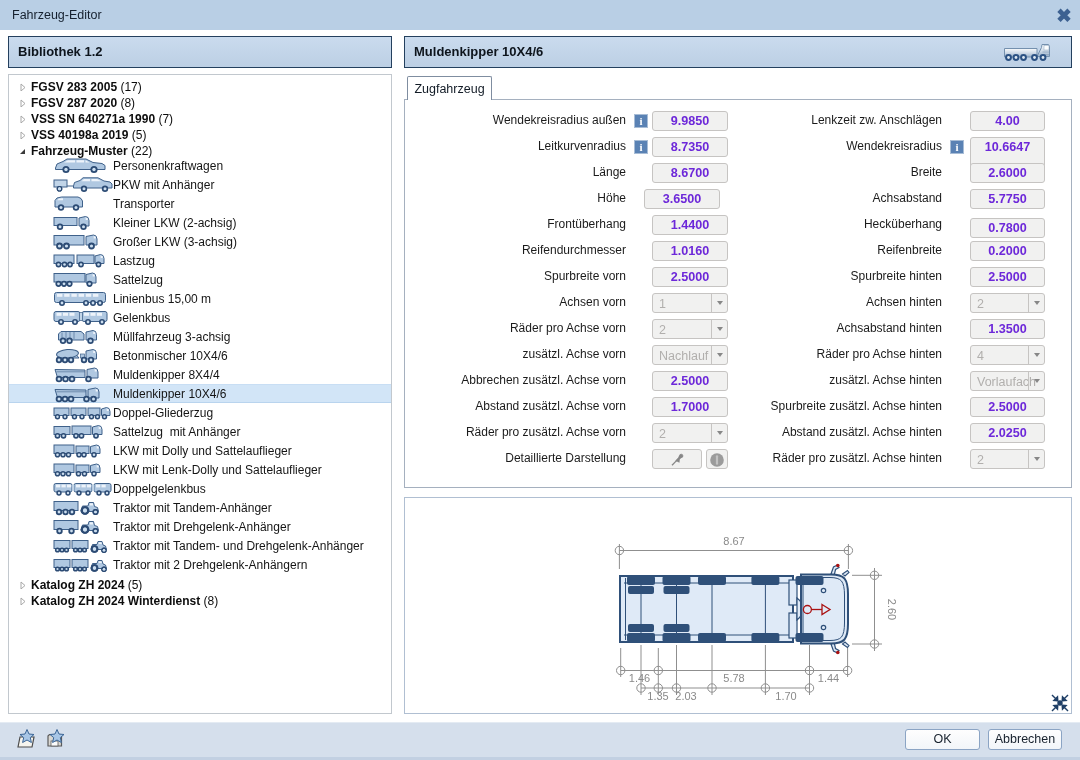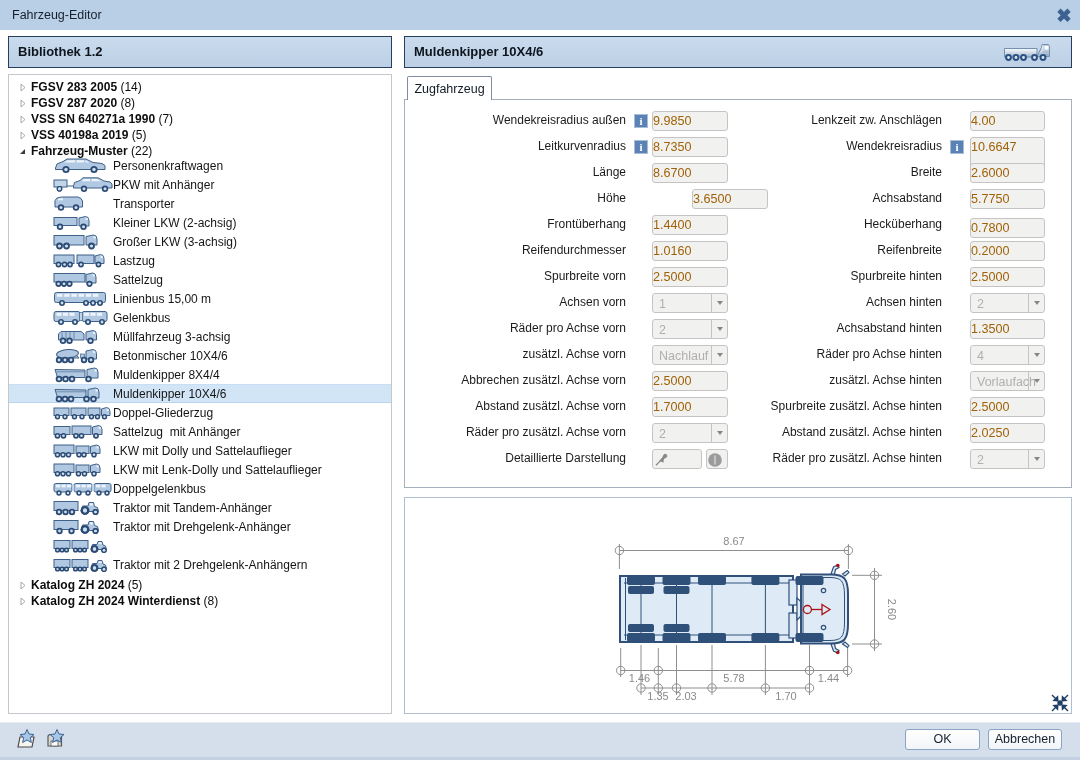--- a/index.html
+++ b/index.html
@@ -11,21 +11,21 @@
 .bottombar{left:0;top:722px;width:1080px;height:38px;background:#d5dfec;border-top:1px solid #e4ebf3;}
 .bottombar:after{content:'';position:absolute;left:0;bottom:0;width:100%;height:3px;background:#c2d0e2;}
 .hdr{height:32px;background:linear-gradient(#cadbee,#bccfe4);border:1px solid #24405e;}
 .hdr span{position:absolute;left:9px;top:7px;font-size:13px;font-weight:bold;color:#0d141c;}
 .treebox{left:8px;top:74px;width:384px;height:640px;background:#fff;border:1px solid #c2c8ce;}
 .tabbox{left:404px;top:99px;width:668px;height:389px;background:#fff;border:1px solid #a5b0bf;}
 .tab{left:407px;top:76px;width:85px;height:24px;background:#fff;border:1px solid #7f8da0;border-bottom:none;border-radius:2px 2px 0 0;font-size:12.5px;color:#121b26;text-align:center;line-height:24px;z-index:3;}
 .tabmask{left:408px;top:99px;width:83px;height:2px;background:#fff;z-index:4;}
 .prevbox{left:404px;top:497px;width:668px;height:217px;background:#fff;border:1px solid #b0bfd2;}
 .lbl{font-size:12px;color:#1b1b1b;text-align:right;white-space:nowrap;}
-.fld{background:#f1f1f0;border:1px solid #c6c4c2;border-radius:3px;font-size:12.6px;color:#a16207;line-height:18px;}
+.fld{background:#f1f1f0;border:1px solid #c6c4c2;border-radius:3px;font-size:12.6px;color:#6d28d9;text-align:center;line-height:18px;font-weight:bold;}
 .sel{background:#f1f1f0;border:1px solid #c6c4c2;border-radius:3px;font-size:12.5px;color:#b1afad;overflow:hidden;}
 .sel .tx{position:absolute;left:6px;top:1px;line-height:18px;white-space:nowrap;}
 .sel .ar{position:absolute;right:0;top:0;width:16px;height:18px;border-left:1px solid #c6c4c2;}
 .sel .ar:after{content:'';position:absolute;left:4.5px;top:7px;border-left:3.5px solid transparent;border-right:3.5px solid transparent;border-top:4.5px solid #878787;}
 .info{width:14px;height:14px;background:#5a82b4;border:1px solid #a8bdd6;color:#fff;font-size:11px;font-weight:bold;text-align:center;line-height:13px;font-family:"Liberation Serif",serif;}
 .trow{left:9px;width:382px;height:19px;}
 .tsel{background:#d2e5f7;border-top:1px solid #c8def4;border-bottom:1px solid #b9d4ee;}
 .tlabel{position:absolute;font-size:12px;color:#151515;white-space:nowrap;top:50%;transform:translateY(-50%);}
 .tbold{position:absolute;font-size:12px;font-weight:bold;color:#0d0d0d;white-space:nowrap;top:50%;transform:translateY(-50%);}
 .tbold i{font-weight:normal;font-style:normal;}
@@ -75,21 +75,21 @@
       <circle cx="14" cy="16.5" r="1.4"></circle>
       <circle cx="21.5" cy="16.5" r="1.4"></circle>
       <circle cx="32.5" cy="16.5" r="1.4"></circle>
       <circle cx="41" cy="16.5" r="1.4"></circle>
     </g>
 </svg>
 <div class="abs trow" style="top:77px;">
     <svg class="trio" style="left:11px;" width="6" height="9">
       <path d="M1 1 L5 4.5 L1 8 Z" fill="none" stroke="#a8a8a8" stroke-width="1"></path>
     </svg>
-    <span class="tbold" style="left:22px;">FGSV 283 2005 <i>(14)</i></span>
+    <span class="tbold" style="left:22px;">FGSV 283 2005 <i>(17)</i></span>
   </div>
 <div class="abs trow" style="top:93px;">
     <svg class="trio" style="left:11px;" width="6" height="9">
       <path d="M1 1 L5 4.5 L1 8 Z" fill="none" stroke="#a8a8a8" stroke-width="1"></path>
     </svg>
     <span class="tbold" style="left:22px;">FGSV 287 2020 <i>(8)</i></span>
   </div>
 <div class="abs trow" style="top:109px;">
     <svg class="trio" style="left:11px;" width="6" height="9">
       <path d="M1 1 L5 4.5 L1 8 Z" fill="none" stroke="#a8a8a8" stroke-width="1"></path>
@@ -620,20 +620,21 @@
         </g>
         <g fill="#2c4b74">
           <circle cx="51" cy="14.3" r="2.7"></circle>
           <circle cx="51" cy="14.3" r="2.7"></circle>
         </g>
         <g fill="#cddff0">
           <circle cx="51" cy="14.3" r="1.2"></circle>
           <circle cx="51" cy="14.3" r="1.2"></circle>
         </g>
       </svg></span>
+    <span class="tlabel" style="left:104px;">Traktor mit Tandem- und Drehgelenk-Anhänger</span>
   </div>
 <div class="abs trow" style="top:555px;">
     <span class="abs" style="left:44px;top:0px;"><svg width="64" height="19" viewBox="0 0 64 19">
         <rect x="1" y="4.5" width="16" height="8" fill="#b0c8e1" stroke="#3f618a" stroke-width="1"></rect>
         <rect x="19" y="4.5" width="16" height="8" fill="#b0c8e1" stroke="#3f618a" stroke-width="1"></rect>
         <g fill="#2c4b74">
           <circle cx="4.5" cy="14" r="2.6"></circle>
           <circle cx="9" cy="14" r="2.6"></circle>
           <circle cx="13.5" cy="14" r="2.6"></circle>
           <circle cx="22.5" cy="14" r="2.6"></circle>
@@ -683,21 +684,21 @@
   </div>
 <div class="abs lbl" style="left:246px;top:113px;width:380px;">Wendekreisradius außen</div>
 <div class="abs info" style="left:634px;top:114px;">i</div>
 <div class="abs fld" style="left:652px;top:111px;width:76px;height:20px;">9.9850</div>
 <div class="abs lbl" style="left:246px;top:139px;width:380px;">Leitkurvenradius</div>
 <div class="abs info" style="left:634px;top:140px;">i</div>
 <div class="abs fld" style="left:652px;top:137px;width:76px;height:20px;">8.7350</div>
 <div class="abs lbl" style="left:246px;top:165px;width:380px;">Länge</div>
 <div class="abs fld" style="left:652px;top:163px;width:76px;height:20px;">8.6700</div>
 <div class="abs lbl" style="left:246px;top:191px;width:380px;">Höhe</div>
-<div class="abs fld" style="left:692px;top:189px;width:76px;height:20px;">3.6500</div>
+<div class="abs fld" style="left:644px;top:189px;width:76px;height:20px;">3.6500</div>
 <div class="abs lbl" style="left:246px;top:217px;width:380px;">Frontüberhang</div>
 <div class="abs fld" style="left:652px;top:215px;width:76px;height:20px;">1.4400</div>
 <div class="abs lbl" style="left:246px;top:243px;width:380px;">Reifendurchmesser</div>
 <div class="abs fld" style="left:652px;top:241px;width:76px;height:20px;">1.0160</div>
 <div class="abs lbl" style="left:246px;top:269px;width:380px;">Spurbreite vorn</div>
 <div class="abs fld" style="left:652px;top:267px;width:76px;height:20px;">2.5000</div>
 <div class="abs lbl" style="left:246px;top:295px;width:380px;">Achsen vorn</div>
 <div class="abs sel" style="left:652px;top:293px;width:76px;height:20px;">
     <span class="tx">1</span>
     <span class="ar"></span>

